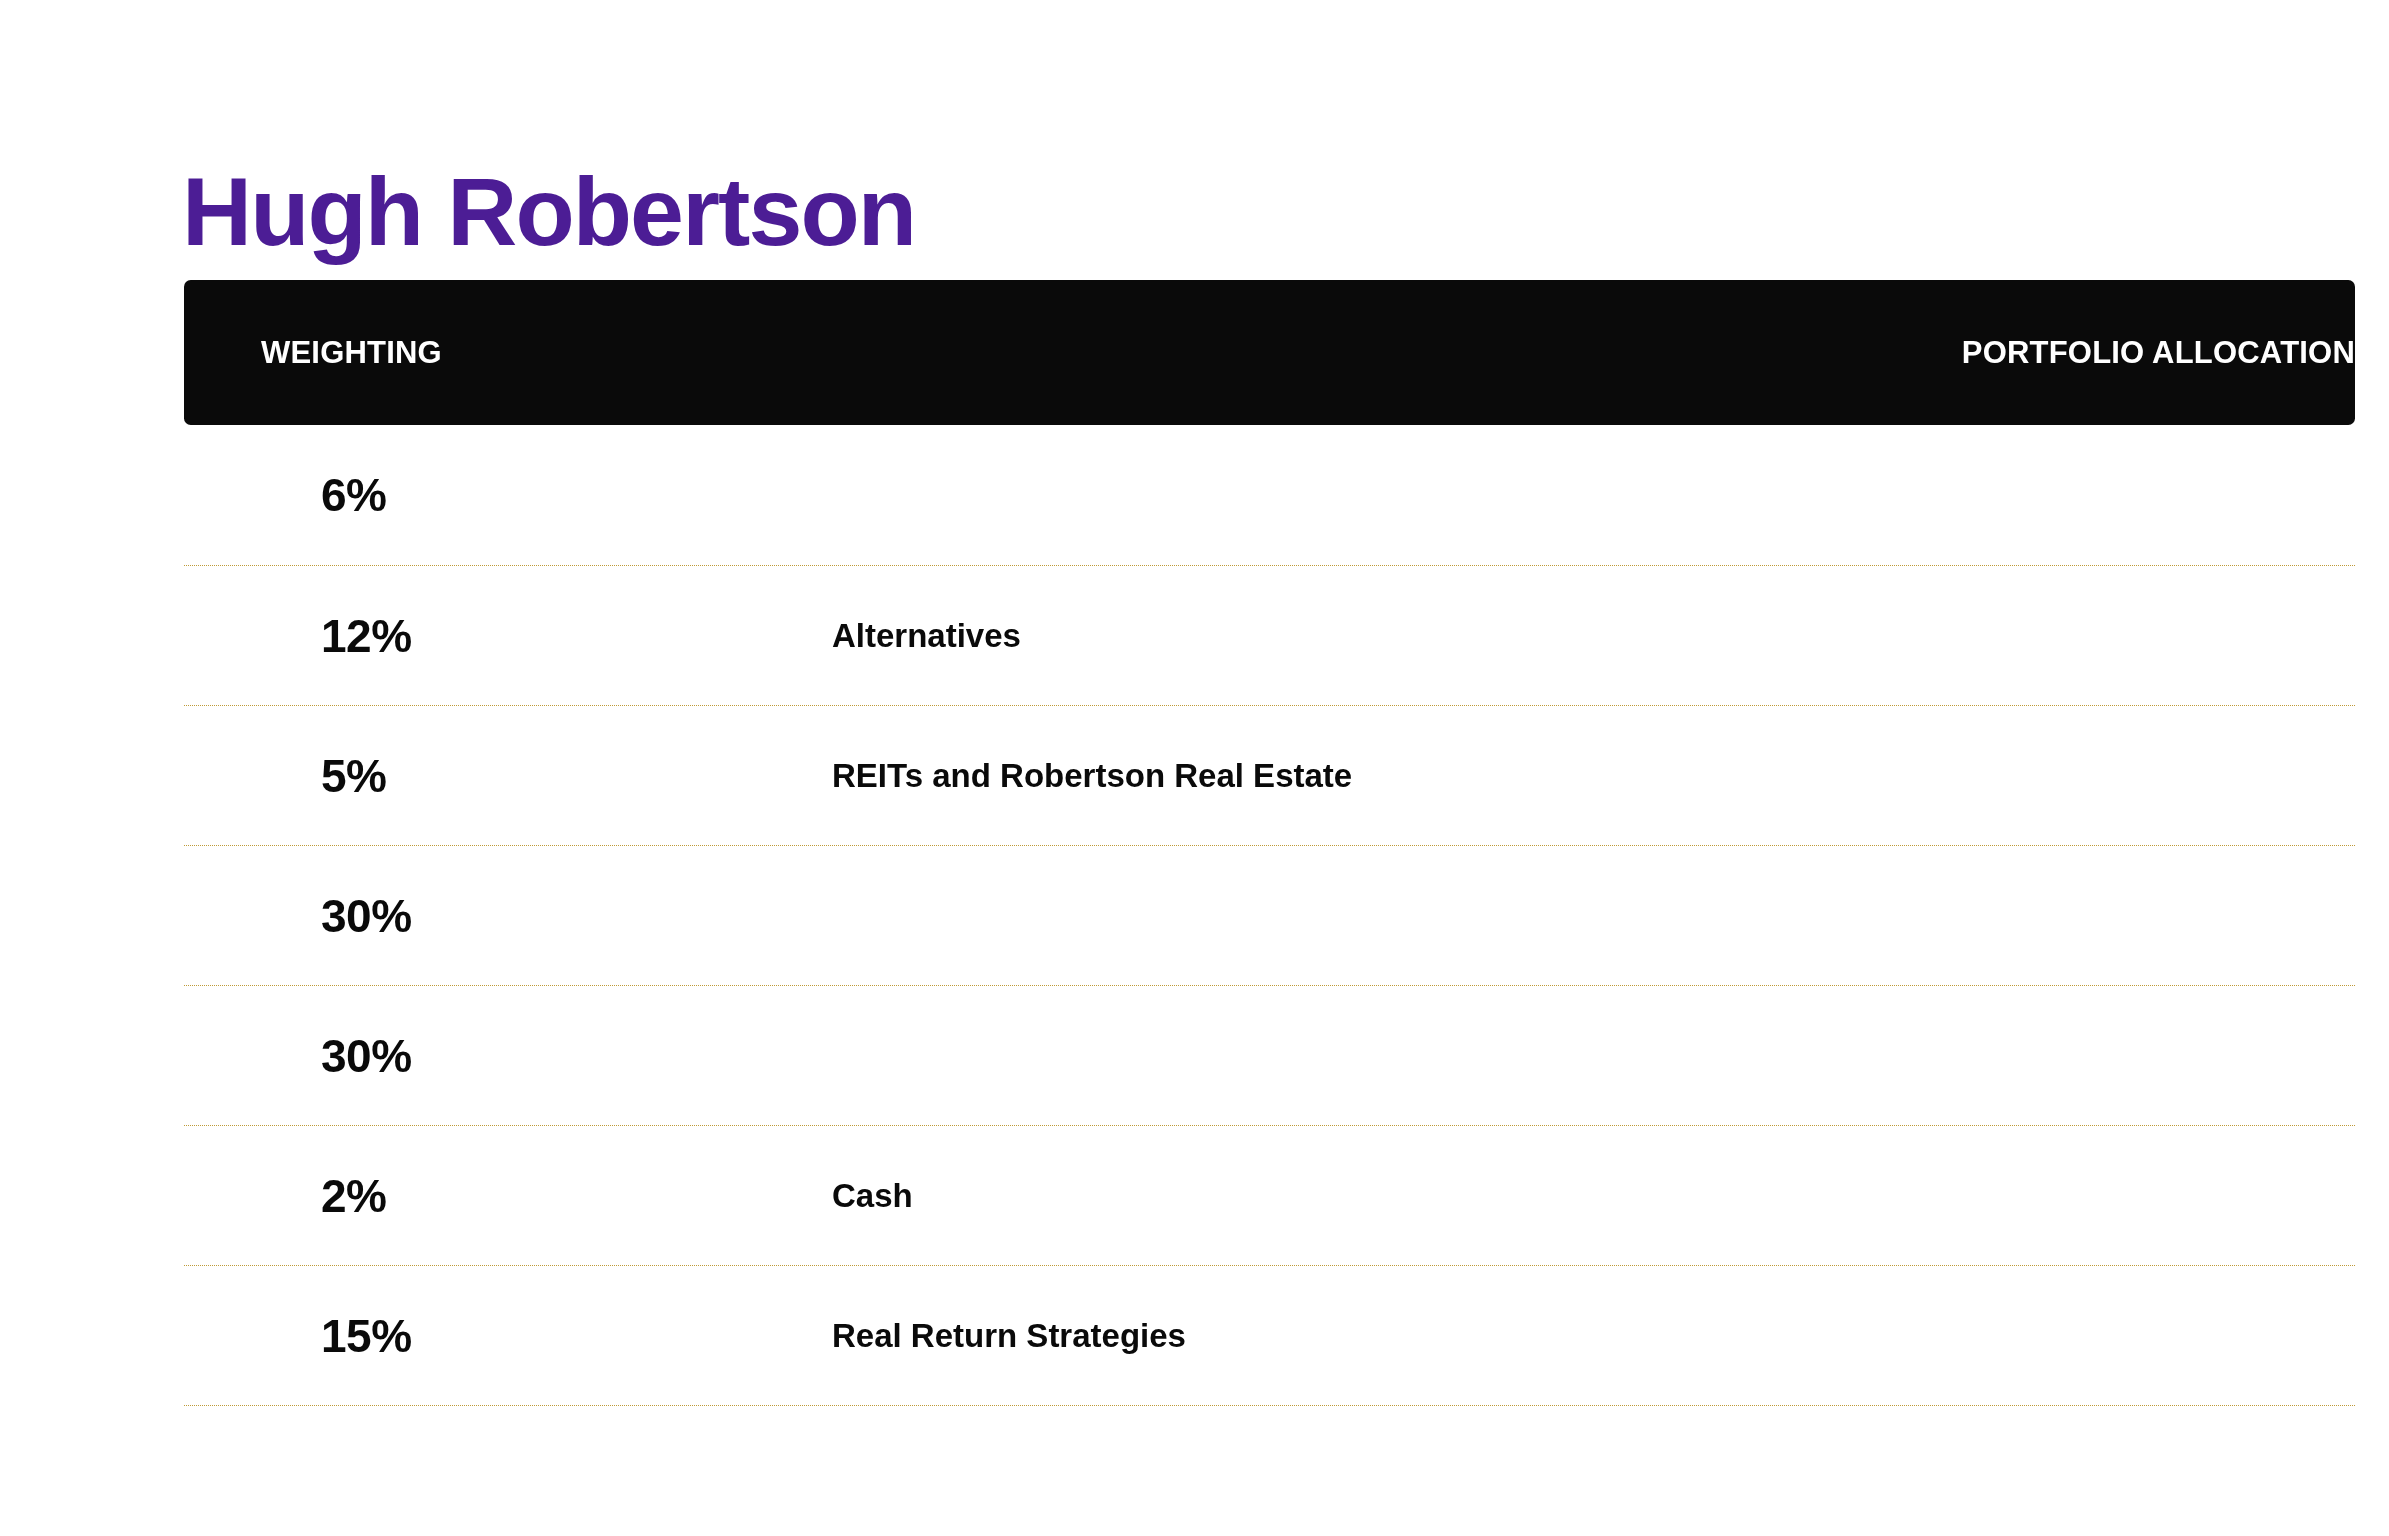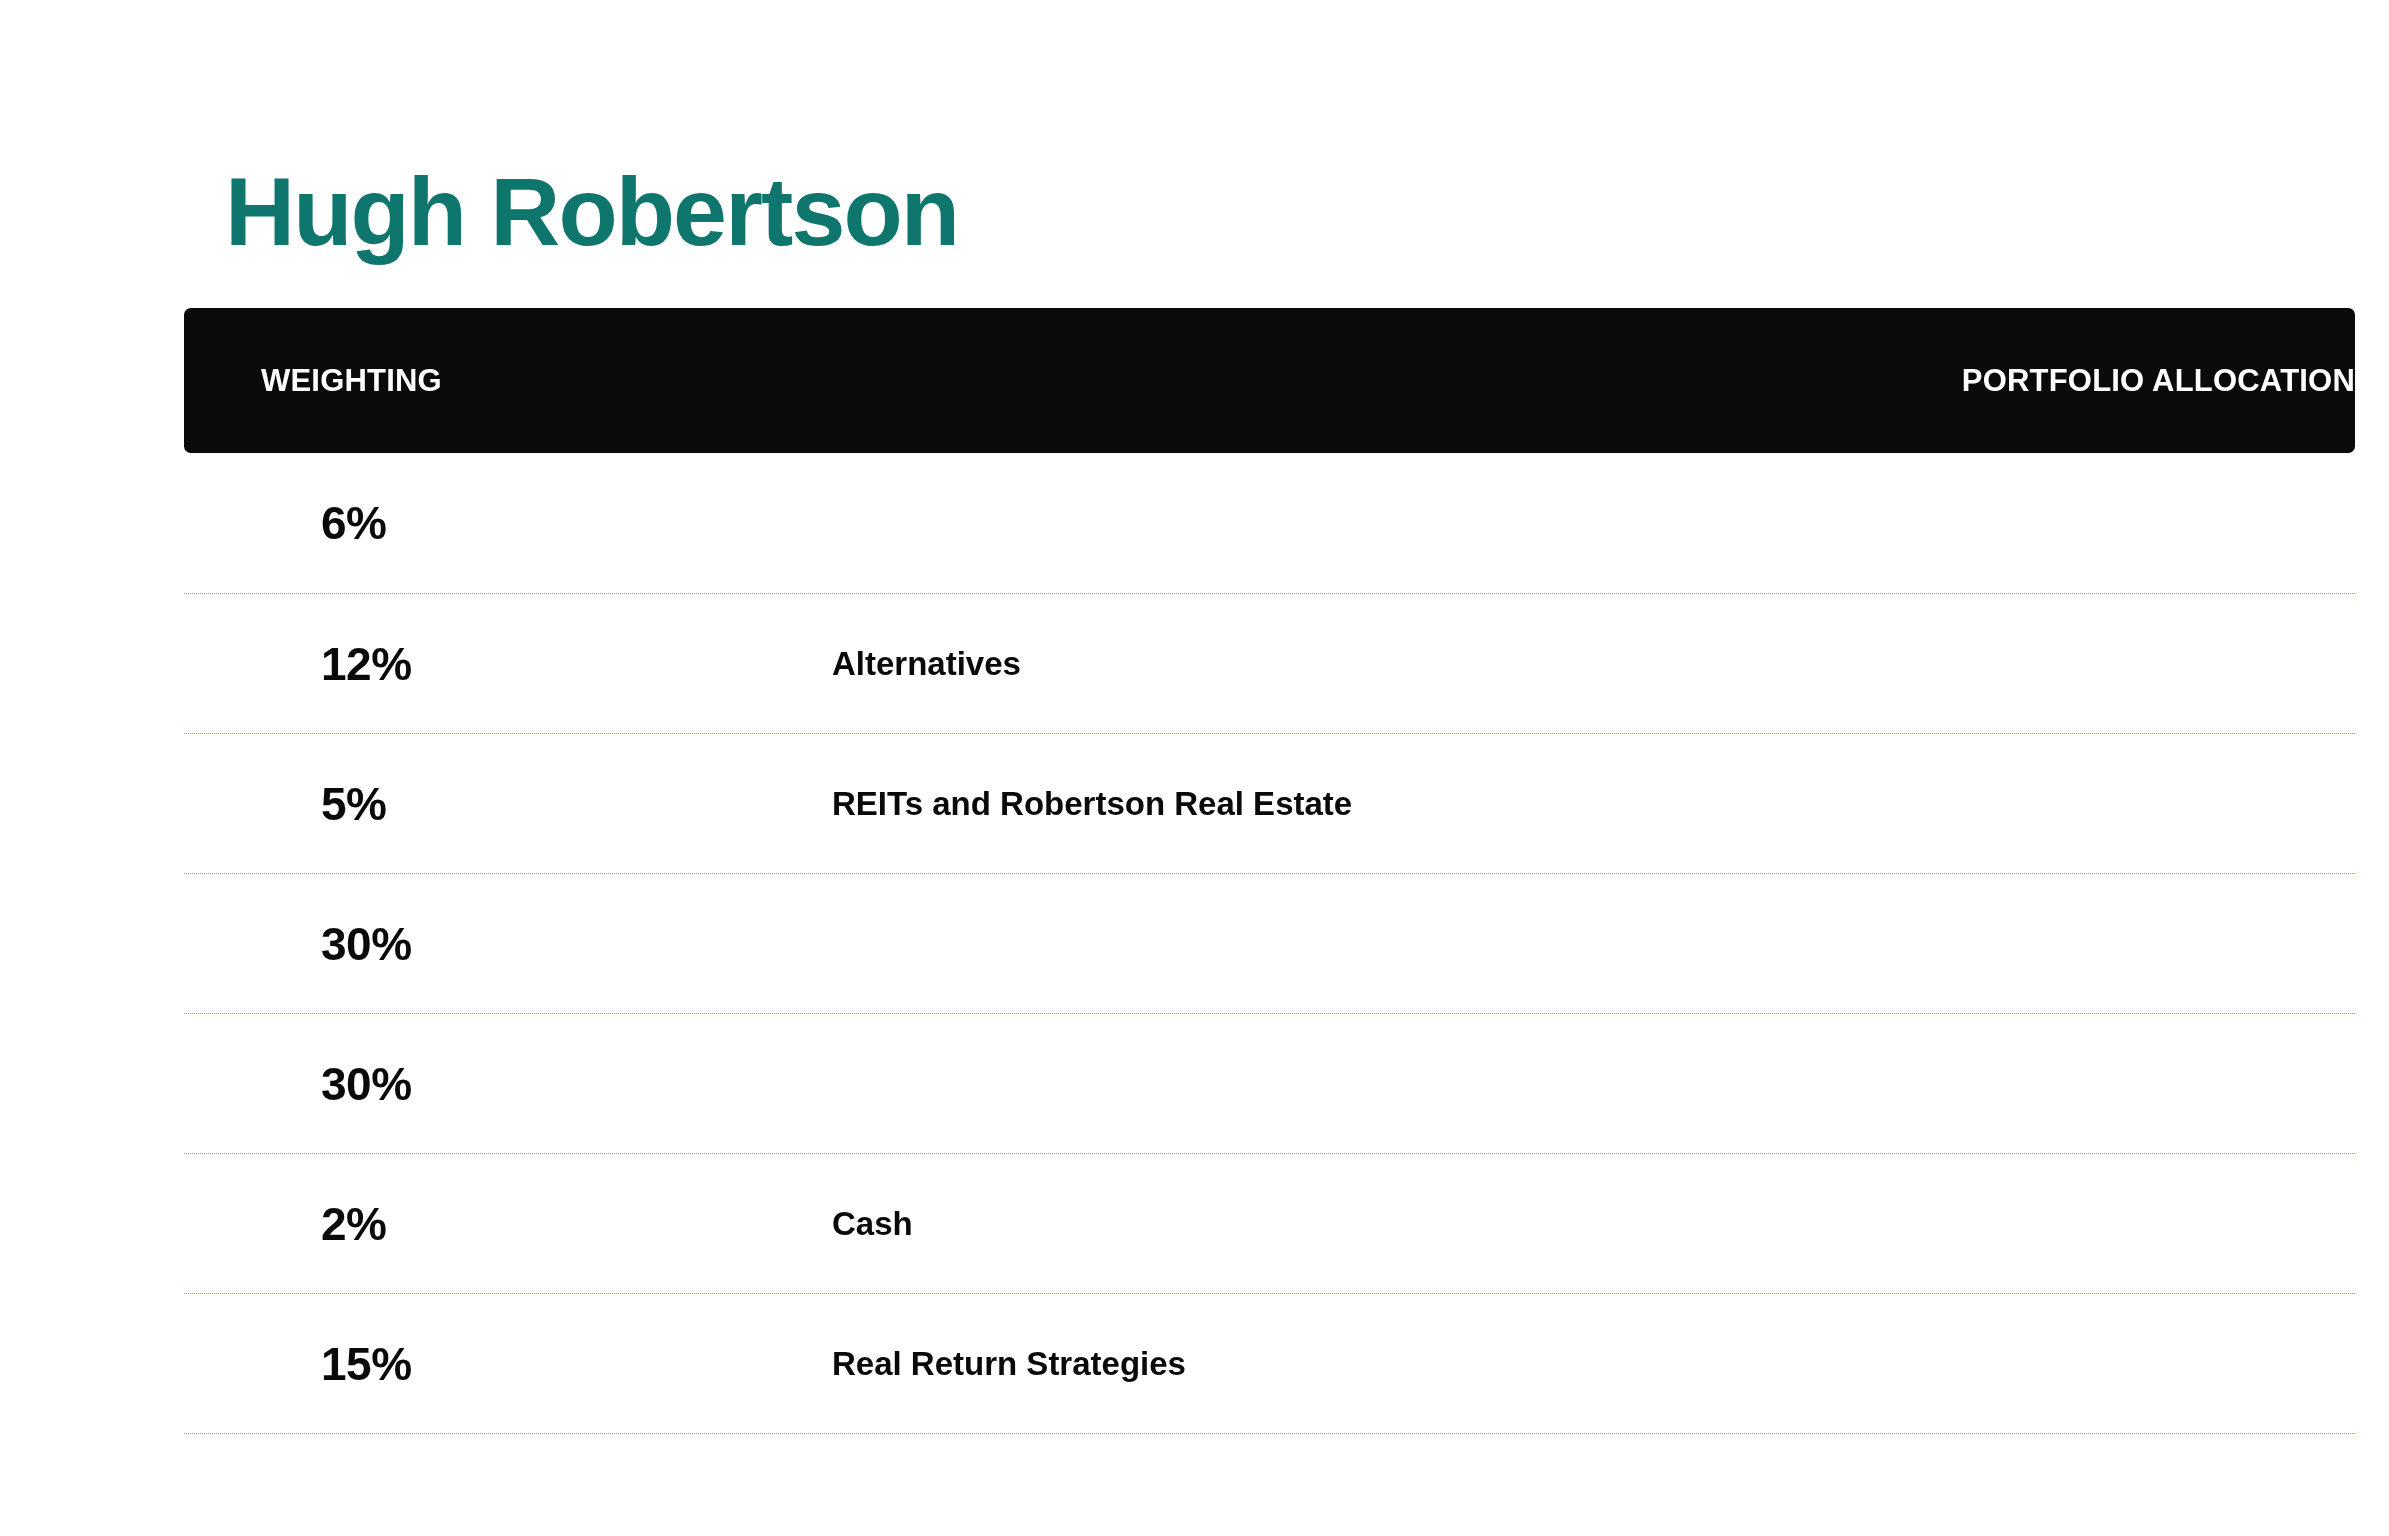--- a/index.html
+++ b/index.html
@@ -24,44 +24,42 @@
 
   
   .page-title {
     position: absolute;
     left: 182px;
     top: 98px;
     font-size: 97px;
     line-height: 1.0;
     font-weight: 800;
     letter-spacing: -1.9px;
-    color: #0f766e;
+    color: #4c1d95;
     white-space: nowrap;
     font-stretch: condensed;
-    margin-left: 43px;
   }
 
   
   .alloc-table {
     position: absolute;
     left: 184px;
     top: 280px;
     width: 2171px;
   }
 
   
   .table-header {
     position: relative;
     display: flex;
     align-items: center;
     height: 145px;
     background: #0a0a0a;
     border-radius: 6.7px;
     box-sizing: border-box;
-    margin-top: 28px;
   }
 
   .th {
     color: #ffffff;
     font-size: 31px;
     font-weight: 700;
     letter-spacing: 0.2px;
     text-transform: uppercase;
     white-space: nowrap;
     line-height: 1;

